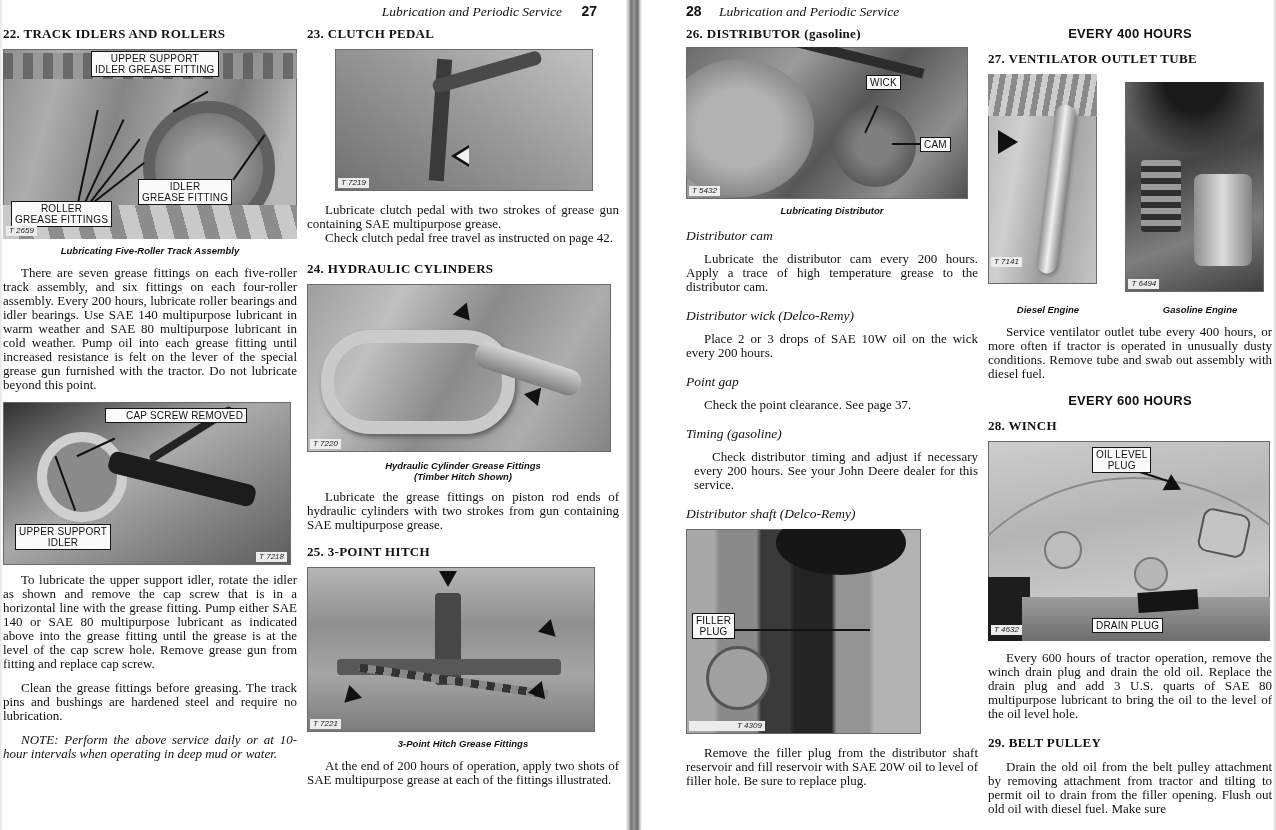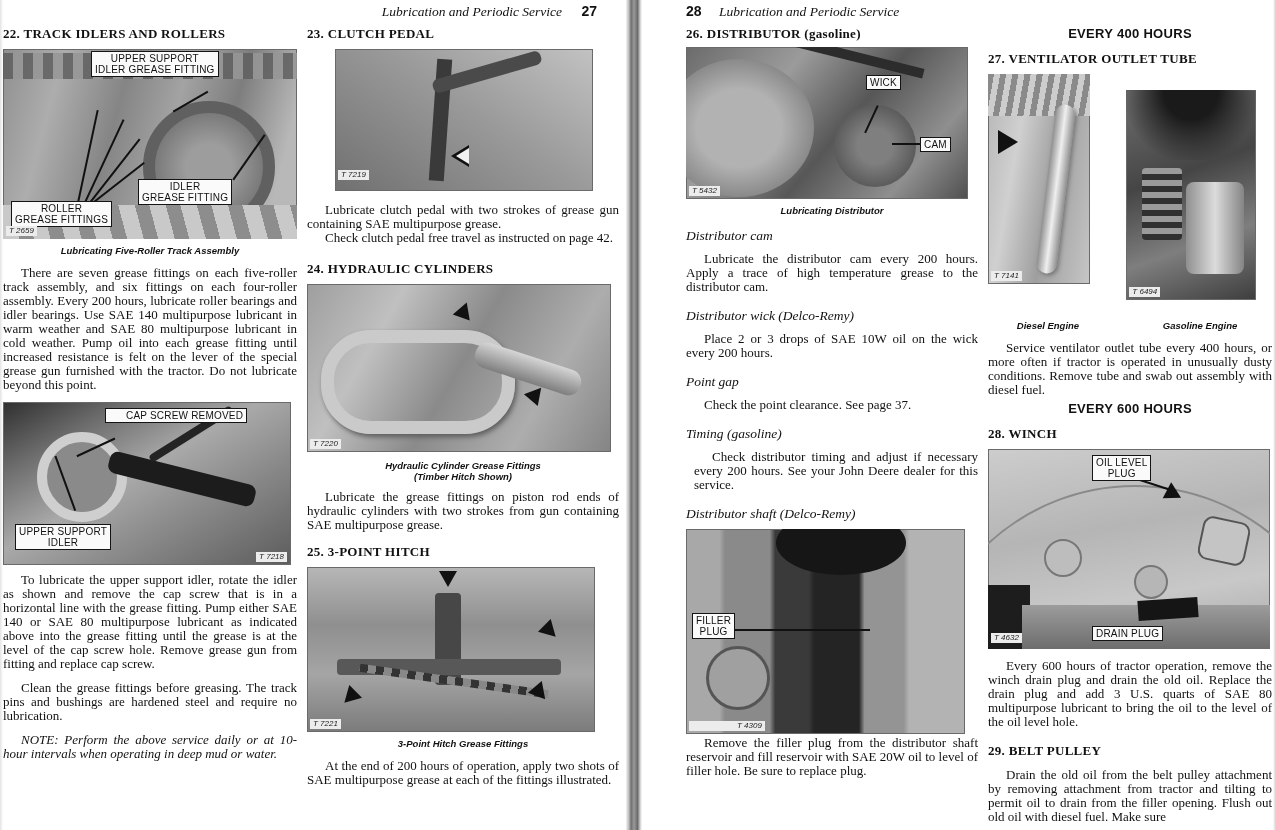--- a/index.html
+++ b/index.html
@@ -97,21 +97,21 @@
   </div>
 
   <div class="col" style="left:307px;width:312px;">
     <h3 class="sec">23. CLUTCH PEDAL</h3>
 
     <div class="ph" style="width:258px;height:142px;margin-left:28px;margin-bottom:12px;background:linear-gradient(215deg,#c2c2c2,#9a9a9a 45%,#707070);">
       <div class="shape" style="left:98px;top:10px;width:15px;height:122px;background:#3a3a3a;transform:rotate(4deg);"></div>
       <div class="shape" style="left:96px;top:16px;width:112px;height:14px;background:#4a4a4a;border-radius:6px;transform:rotate(-16deg);"></div>
       <div class="tri" style="left:116px;top:96px;border-width:11px 18px 11px 0;border-color:transparent #111 transparent transparent;"></div>
       <div class="tri" style="left:121px;top:99px;border-width:8px 13px 8px 0;border-color:transparent #f2f2f2 transparent transparent;"></div>
-      <div class="pid" style="left:3px;bottom:11px;">T 7219</div>
+      <div class="pid" style="left:3px;bottom:3px;">T 7219</div>
     </div>
 
     <p class="body tight">Lubricate clutch pedal with two strokes of grease gun containing SAE multipurpose grease.</p>
     <p class="body" style="margin-bottom:16px;">Check clutch pedal free travel as instructed on page 42.</p>
 
     <h3 class="sec">24. HYDRAULIC CYLINDERS</h3>
 
     <div class="ph" style="width:304px;height:168px;margin-bottom:8px;background:linear-gradient(120deg,#9e9e9e,#c0c0c0 25%,#8a8a8a 50%,#adadad 75%,#848484);">
       <div class="shape" style="left:14px;top:46px;width:168px;height:78px;border:13px solid #cacaca;border-radius:50px;box-shadow:2px 3px 5px #5f5f5f;"></div>
       <div class="shape" style="right:28px;top:72px;width:110px;height:26px;background:linear-gradient(180deg,#d6d6d6,#7e7e7e);border-radius:12px;transform:rotate(18deg);"></div>
@@ -170,56 +170,56 @@
     <p class="body" style="margin-bottom:14px;">Place 2 or 3 drops of SAE 10W oil on the wick every 200 hours.</p>
 
     <p class="sub">Point gap</p>
     <p class="body" style="margin-bottom:14px;">Check the point clearance. See page 37.</p>
 
     <p class="sub">Timing (gasoline)</p>
     <p class="body" style="margin-bottom:14px;margin-left:8px;">Check distributor timing and adjust if necessary every 200 hours. See your John Deere dealer for this service.</p>
 
     <p class="sub" style="margin-bottom:8px;">Distributor shaft (Delco-Remy)</p>
 
-    <div class="ph" style="width:279px;height:205px;margin-bottom:2px;background:linear-gradient(90deg,#a8a8a8 0 12%,#8a8a8a 14% 30%,#3a3a3a 32% 44%,#242424 46% 62%,#949494 64% 78%,#b3b3b3 80% 100%);">
+    <div class="ph" style="width:235px;height:205px;margin-bottom:12px;background:linear-gradient(90deg,#a8a8a8 0 12%,#8a8a8a 14% 30%,#3a3a3a 32% 44%,#242424 46% 62%,#949494 64% 78%,#b3b3b3 80% 100%);">
       <div class="shape" style="left:90px;top:-18px;width:130px;height:64px;background:#161616;border-radius:50%;"></div>
       <div class="shape" style="left:20px;bottom:24px;width:58px;height:58px;border-radius:50%;border:3px solid #555;background:#a0a0a0;"></div>
       <div class="line" style="left:44px;top:100px;width:140px;"></div>
       <div class="lbl" style="left:6px;top:84px;">FILLER
 PLUG</div>
       <div class="pid" style="left:3px;bottom:3px;padding-left:48px;">T 4309</div>
     </div>
 
     <p class="body">Remove the filler plug from the distributor shaft reservoir and fill reservoir with SAE 20W oil to level of filler hole. Be sure to replace plug.</p>
   </div>
 
   <div class="col" style="left:988px;width:284px;">
     <div class="ctr">EVERY 400 HOURS</div>
     <h3 class="sec">27. VENTILATOR OUTLET TUBE</h3>
 
     <div class="vrow">
       <div class="ph" style="width:120px;height:210px;margin:0;background:linear-gradient(100deg,#b5b5b5,#d0d0d0 30%,#9f9f9f 60%,#c6c6c6);">
         <div class="shape" style="left:0;top:0;right:0;height:42px;background:repeating-linear-gradient(100deg,#8a8a8a 0 6px,#cdcdcd 6px 12px);"></div>
         <div class="shape" style="left:58px;top:30px;width:20px;height:170px;background:linear-gradient(90deg,#8f8f8f,#efefef 50%,#8f8f8f);border-radius:10px;transform:rotate(7deg);box-shadow:2px 2px 4px #777;"></div>
         <div class="tri" style="left:10px;top:56px;border-width:12px 0 12px 20px;border-color:transparent transparent transparent #111;"></div>
-        <div class="pid" style="left:3px;bottom:3px;">T 7141</div>
+        <div class="pid" style="left:3px;bottom:17px;">T 7141</div>
       </div>
-      <div class="ph" style="width:152px;height:210px;margin:16px;background:linear-gradient(160deg,#6f6f6f,#454545 40%,#7e7e7e 70%,#3d3d3d);">
+      <div class="ph" style="width:152px;height:210px;margin:8px;background:linear-gradient(160deg,#6f6f6f,#454545 40%,#7e7e7e 70%,#3d3d3d);">
         <div class="shape" style="left:0;top:0;right:0;height:70px;background:radial-gradient(ellipse at 50% 0%,#1a1a1a 30%,transparent 75%);"></div>
         <div class="shape" style="left:16px;top:78px;width:40px;height:72px;background:repeating-linear-gradient(0deg,#303030 0 6px,#9a9a9a 6px 12px);border-radius:4px;"></div>
         <div class="shape" style="right:12px;top:92px;width:58px;height:92px;background:linear-gradient(90deg,#8f8f8f,#dcdcdc 50%,#848484);border-radius:8px;"></div>
         <div class="pid" style="left:3px;bottom:3px;">T 6494</div>
       </div>
     </div>
     <div class="caprow">
       <div class="cap" style="width:120px;">Diesel Engine</div>
       <div class="cap" style="width:144px;">Gasoline Engine</div>
     </div>
 
-    <p class="body" style="margin-bottom:4px;">Service ventilator outlet tube every 400 hours, or more often if tractor is operated in unusually dusty conditions. Remove tube and swab out assembly with diesel fuel.</p>
+    <p class="body" style="margin-bottom:12px;">Service ventilator outlet tube every 400 hours, or more often if tractor is operated in unusually dusty conditions. Remove tube and swab out assembly with diesel fuel.</p>
 
     <div class="ctr">EVERY 600 HOURS</div>
     <h3 class="sec">28. WINCH</h3>
 
     <div class="ph" style="width:282px;height:200px;margin-bottom:10px;background:linear-gradient(170deg,#cdcdcd,#b5b5b5 40%,#c8c8c8 70%,#a8a8a8);">
       <div class="shape" style="left:-70px;top:36px;width:430px;height:430px;border-radius:50%;border:2px solid #8a8a8a;"></div>
       <div class="shape" style="left:56px;top:90px;width:34px;height:34px;border-radius:50%;border:2px solid #777;background:#bdbdbd;"></div>
       <div class="shape" style="left:146px;top:116px;width:30px;height:30px;border-radius:50%;border:2px solid #777;background:#b6b6b6;"></div>
       <div class="shape" style="left:212px;top:70px;width:44px;height:40px;border:2px solid #555;background:#c4c4c4;border-radius:10px;transform:rotate(12deg);"></div>
       <div class="shape" style="left:0;bottom:0;width:42px;height:64px;background:#1d1d1d;"></div>

